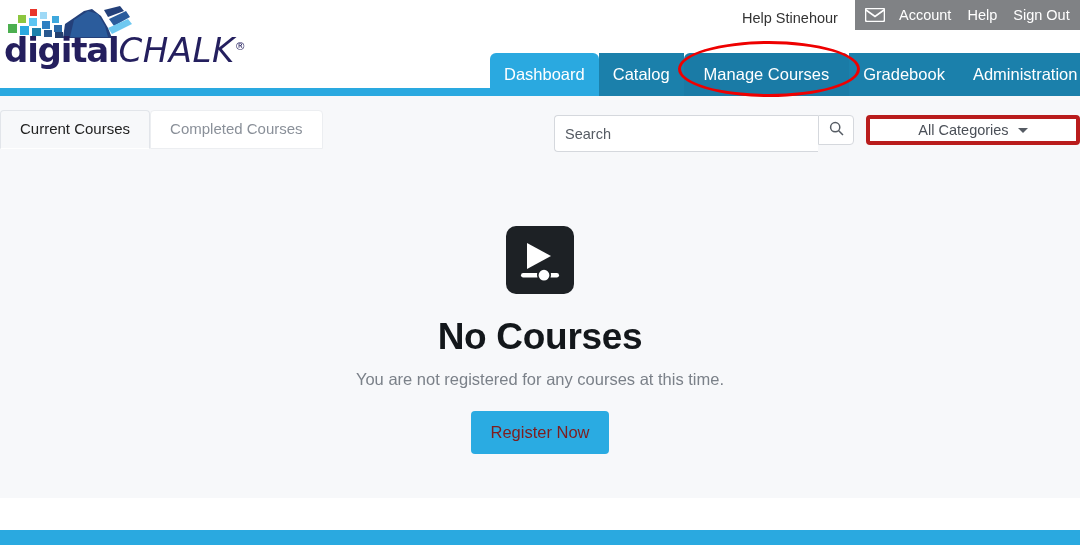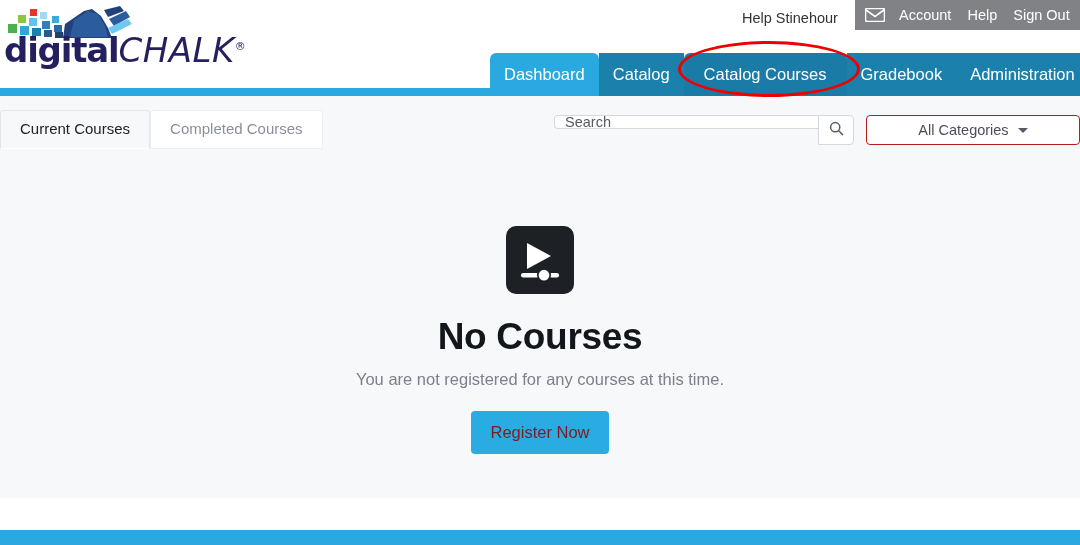--- a/index.html
+++ b/index.html
@@ -203,21 +203,21 @@
 
   .search-wrap {
     position: absolute;
     left: 554px;
     top: 115px;
     display: flex;
     height: 30px;
   }
   .search-input {
     width: 264px;
-    height: 14px;
+    height: 37px;
     box-sizing: border-box;
     border: 1px solid #d5d8dd;
     border-right: none;
     border-top-left-radius: 4px;
     border-bottom-left-radius: 4px;
     background: #ffffff;
     font-size: 14.5px;
     font-family: "Liberation Sans", sans-serif;
     color: #444444;
     padding: 0 10px;
@@ -239,21 +239,21 @@
     padding: 0;
   }
 
   .category-select {
     position: absolute;
     left: 866px;
     top: 115px;
     width: 214px;
     height: 30px;
     box-sizing: border-box;
-    border: 1px solid #b91c1c;
+    border: 4px solid #b91c1c;
     border-radius: 4px;
     background: #ffffff;
     display: flex;
     align-items: center;
     justify-content: center;
     cursor: pointer;
     font-size: 14.5px;
     color: #4a4f57;
   }
   .caret {
@@ -366,21 +366,21 @@
     </span>
     <a class="utility-link" href="#">Account</a>
     <a class="utility-link" href="#">Help</a>
     <a class="utility-link" href="#">Sign Out</a>
   </div>
 
   <div class="nav-underline"></div>
   <div class="nav">
     <div class="nav-item active">Dashboard</div>
     <div class="nav-item">Catalog</div>
-    <div class="nav-item highlight">Catalog Courses</div>
+    <div class="nav-item highlight">Manage Courses</div>
     <div class="nav-item">Gradebook</div>
     <div class="nav-item">Administration</div>
   </div>
   <div class="annotation-ellipse"></div>
 
   <div class="content">
 
     <div class="toolbar">
       <div class="tabs">
         <div class="tab active">Current Courses</div>

